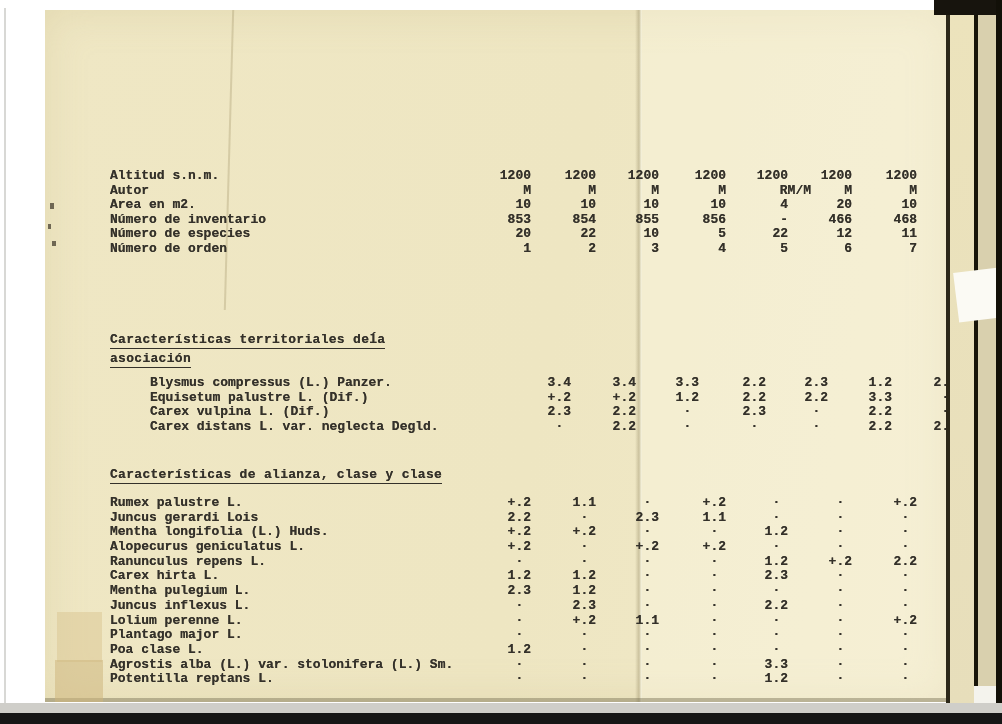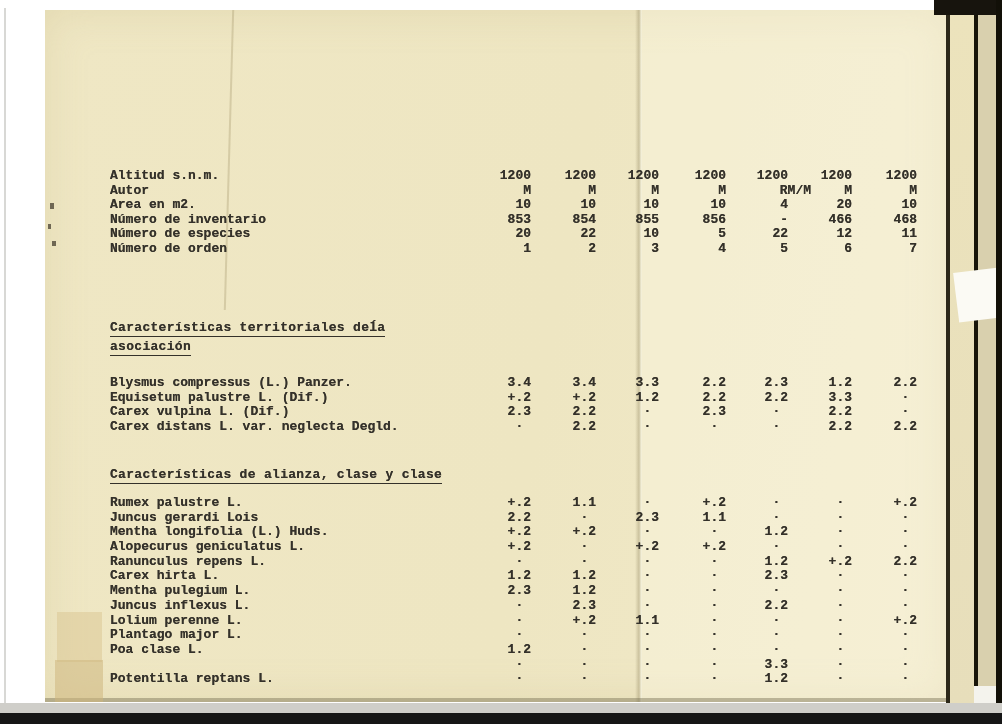--- a/index.html
+++ b/index.html
@@ -47,29 +47,29 @@
   .rs-notch{position:absolute;left:956px;top:270px;width:46px;height:50px;background:#fbfaf4;transform:rotate(-7deg);}
   .rs-white-bottom{position:absolute;left:974px;top:686px;width:28px;height:28px;background:#f4f3ed;}
 
   
   .ink{color:#34312a;text-shadow:0 0 .6px rgba(52,49,42,.8);font-weight:bold;}
   .doc-title-wrap{position:absolute;left:318px;top:36px;}
   .doc-title{font-size:14px;letter-spacing:.3px;border-bottom:2px solid #34312a;padding-bottom:1px;}
 
   .rows{position:absolute;left:0;width:903px;}
   #header-rows{top:158px;}
-  #sec0-rows{top:365px;}
+  #sec0-rows{top:365px;padding-left:40px;}
   #sec1-rows{top:485px;}
   .row{position:relative;height:14.6px;}
   #sec1-rows .row{height:14.7px;}
   .lbl{position:absolute;left:65px;top:0;font-size:13px;white-space:nowrap;}
   .val{position:absolute;top:0;width:64px;font-size:13px;text-align:right;white-space:pre;}
 
   .sec-head{position:absolute;left:65px;}
-  #sec0-head{top:308px;text-align:right;}
+  #sec0-head{top:320px;text-align:right;}
   #sec1-head{top:455px;}
   .sec-head span{display:inline-block;font-size:13px;letter-spacing:.3px;
     border-bottom:1.6px solid #34312a;padding-bottom:1px;}
   .sec-head .line2{display:block;width:max-content;margin-top:1.5px;}
 </style>
 </head>
 <body>
 
 <div class="scan">
 
@@ -297,20 +297,21 @@
           <span class="lbl ink">Poa clase L.</span>
           <span class="val ink" style="left: 422px;">1.2</span>
           <span class="val ink" style="left: 487px;">·&nbsp;</span>
           <span class="val ink" style="left: 550px;">·&nbsp;</span>
           <span class="val ink" style="left: 617px;">·&nbsp;</span>
           <span class="val ink" style="left: 679px;">·&nbsp;</span>
           <span class="val ink" style="left: 743px;">·&nbsp;</span>
           <span class="val ink" style="left: 808px;">·&nbsp;</span>
         </div>
         <div class="row">
+          <span class="lbl ink">Agrostis alba (L.) var. stolonifera (L.) Sm.</span>
           <span class="val ink" style="left: 422px;">·&nbsp;</span>
           <span class="val ink" style="left: 487px;">·&nbsp;</span>
           <span class="val ink" style="left: 550px;">·&nbsp;</span>
           <span class="val ink" style="left: 617px;">·&nbsp;</span>
           <span class="val ink" style="left: 679px;">3.3</span>
           <span class="val ink" style="left: 743px;">·&nbsp;</span>
           <span class="val ink" style="left: 808px;">·&nbsp;</span>
         </div>
         <div class="row">
           <span class="lbl ink">Potentilla reptans L.</span>

